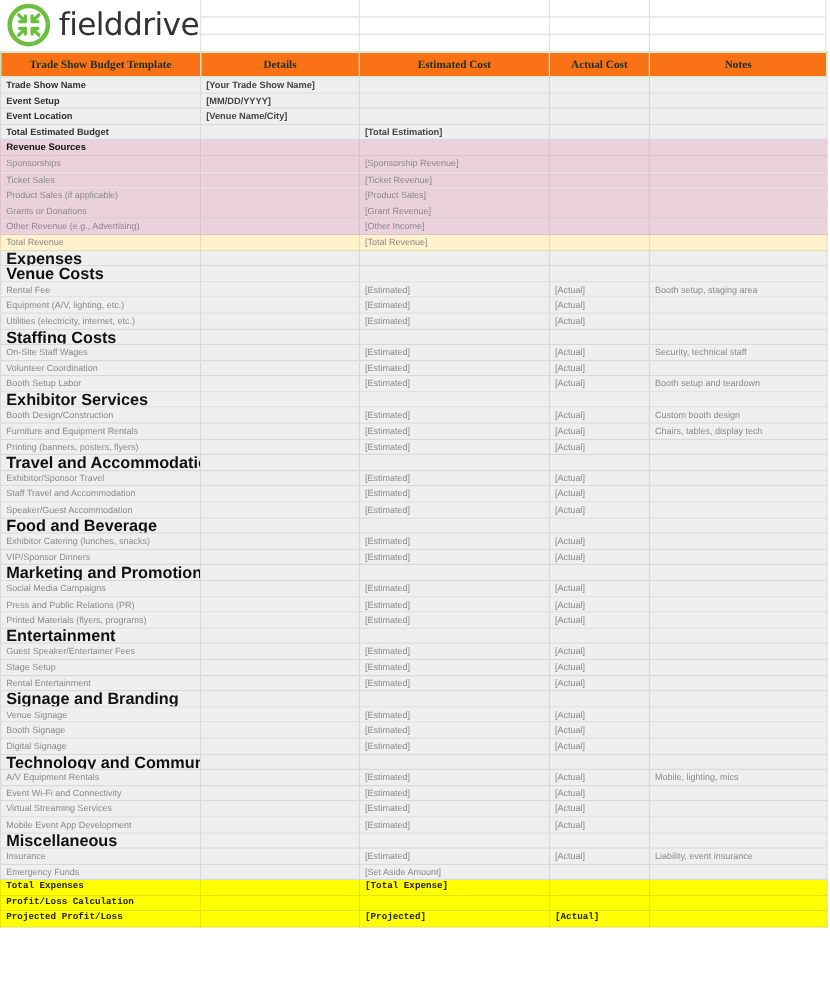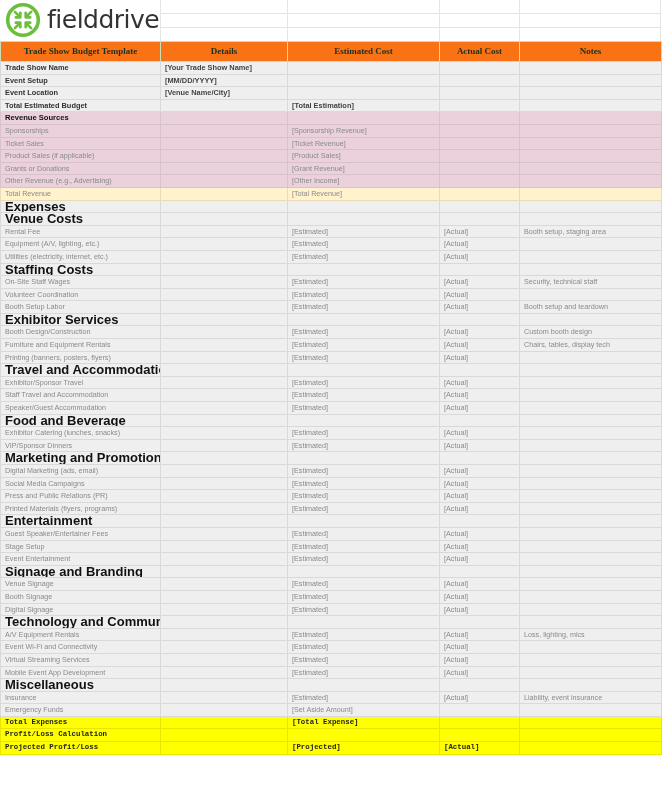--- a/index.html
+++ b/index.html
@@ -286,27 +286,20 @@
         <td></td>
       </tr>
       <tr class="sec">
         <td class="lbl">Marketing and Promotions</td>
         <td></td>
         <td></td>
         <td></td>
         <td></td>
       </tr>
       <tr>
-        <td class="lbl">Digital Marketing (ads, email)</td>
-        <td></td>
-        <td>[Estimated]</td>
-        <td>[Actual]</td>
-        <td></td>
-      </tr>
-      <tr>
         <td class="lbl">Social Media Campaigns</td>
         <td></td>
         <td>[Estimated]</td>
         <td>[Actual]</td>
         <td></td>
       </tr>
       <tr>
         <td class="lbl">Press and Public Relations (PR)</td>
         <td></td>
         <td>[Estimated]</td>
@@ -335,21 +328,21 @@
         <td></td>
       </tr>
       <tr>
         <td class="lbl">Stage Setup</td>
         <td></td>
         <td>[Estimated]</td>
         <td>[Actual]</td>
         <td></td>
       </tr>
       <tr>
-        <td class="lbl">Event Entertainment</td>
+        <td class="lbl">Rental Entertainment</td>
         <td></td>
         <td>[Estimated]</td>
         <td>[Actual]</td>
         <td></td>
       </tr>
       <tr class="sec">
         <td class="lbl">Signage and Branding</td>
         <td></td>
         <td></td>
         <td></td>
@@ -381,21 +374,21 @@
         <td></td>
         <td></td>
         <td></td>
         <td></td>
       </tr>
       <tr>
         <td class="lbl">A/V Equipment Rentals</td>
         <td></td>
         <td>[Estimated]</td>
         <td>[Actual]</td>
-        <td>Loss, lighting, mics</td>
+        <td>Mobile, lighting, mics</td>
       </tr>
       <tr>
         <td class="lbl">Event Wi-Fi and Connectivity</td>
         <td></td>
         <td>[Estimated]</td>
         <td>[Actual]</td>
         <td></td>
       </tr>
       <tr>
         <td class="lbl">Virtual Streaming Services</td>

